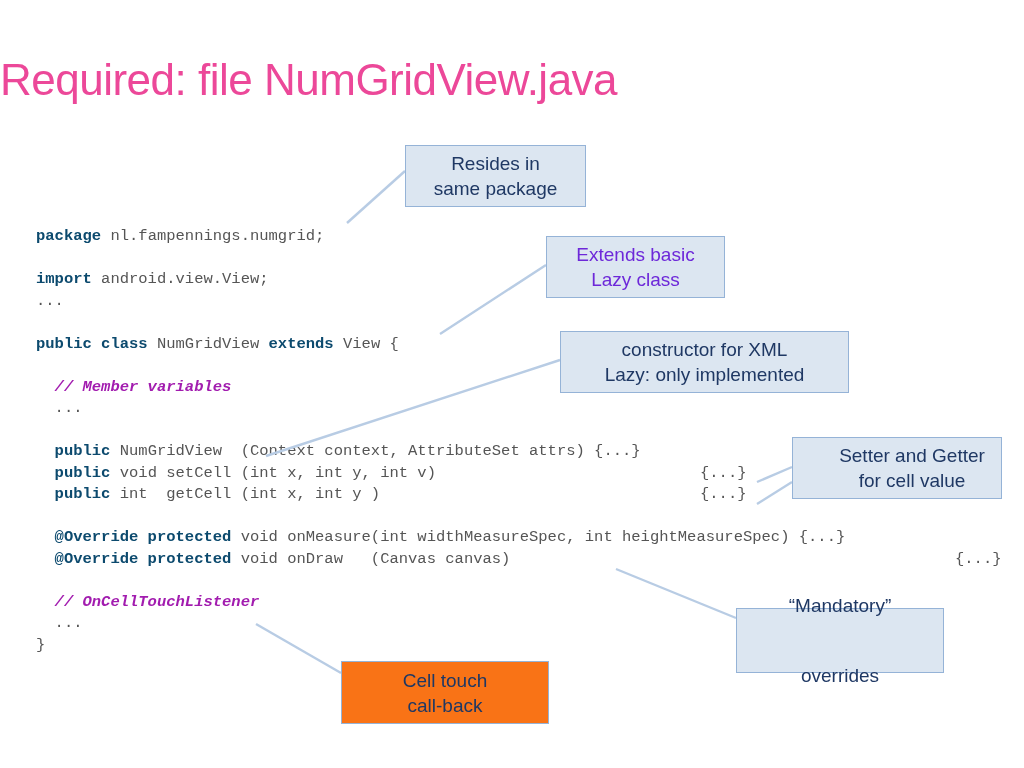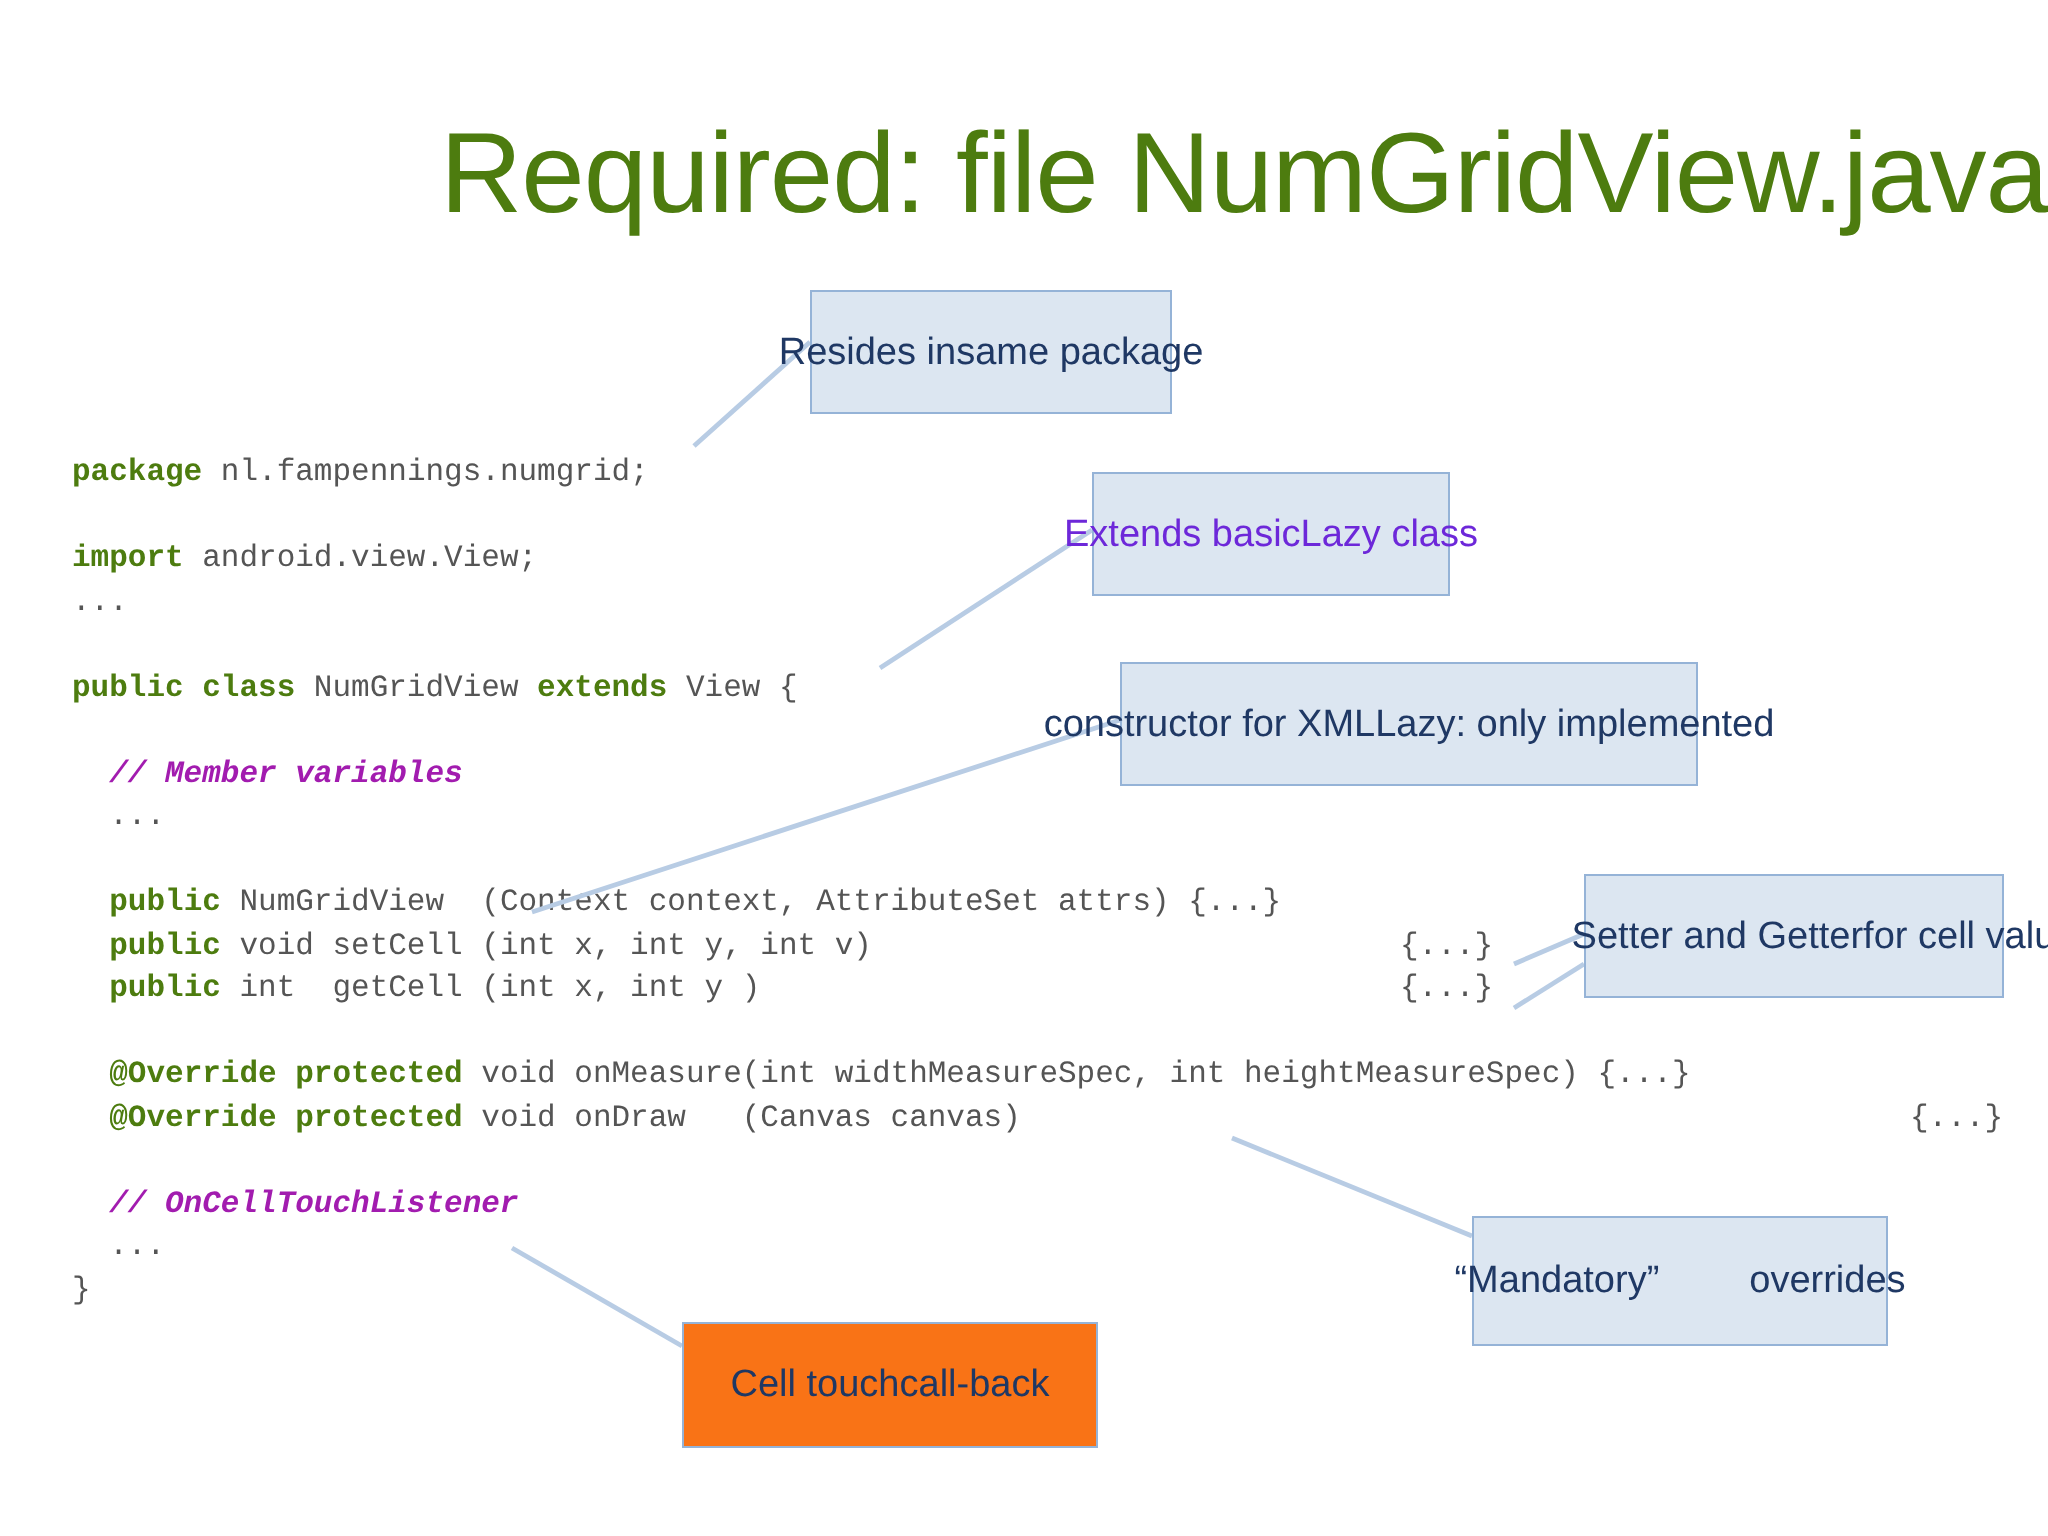--- a/index.html
+++ b/index.html
@@ -16,25 +16,25 @@
     overflow: hidden;
     font-family: "Liberation Sans", sans-serif;
   }
 
   
   #slide-title {
     position: absolute;
     left: 0;
     top: 56px;
     width: 1024px;
-    text-align: right;
+    text-align: left;
     font-family: "Liberation Sans", sans-serif;
-    font-size: 57px;
+    font-size: 44px;
     font-weight: 400;
-    color: #4d7c0f;
+    color: #ec4899;
     letter-spacing: -0.5px;
     white-space: nowrap;
     line-height: 1.1;
   }
 
   
   #code-block {
     position: absolute;
     left: 36px;
     top: 226px;
@@ -45,21 +45,21 @@
     color: #3f3f3f;
     white-space: pre;
   }
   .code-line {
     height: 21.5px;
     position: relative;
     white-space: pre;
   }
   .kw {
     font-weight: bold;
-    color: #4d7c0f;
+    color: #0c4a6e;
   }
   .cmt {
     font-style: italic;
     color: #a21caf;
     font-weight: bold;
   }
   .plain { color: #555555; margin-top: 24px; }
   .brace-right {
     position: absolute;
     color: #555555;
@@ -70,21 +70,21 @@
     position: absolute;
     box-sizing: border-box;
     background: #dce6f1;
     border: 1px solid #95b3d7;
     color: #1f3864;
     font-family: "Liberation Sans", sans-serif;
     font-size: 19px;
     line-height: 25px;
     text-align: center;
     display: flex;
-    flex-direction: row;
+    flex-direction: column;
     align-items: center;
     justify-content: center;
     padding: 2px 6px;
   }
   .callout .ln { display: block; white-space: nowrap; }
 
   
   #connectors {
     position: absolute;
     left: 0;

